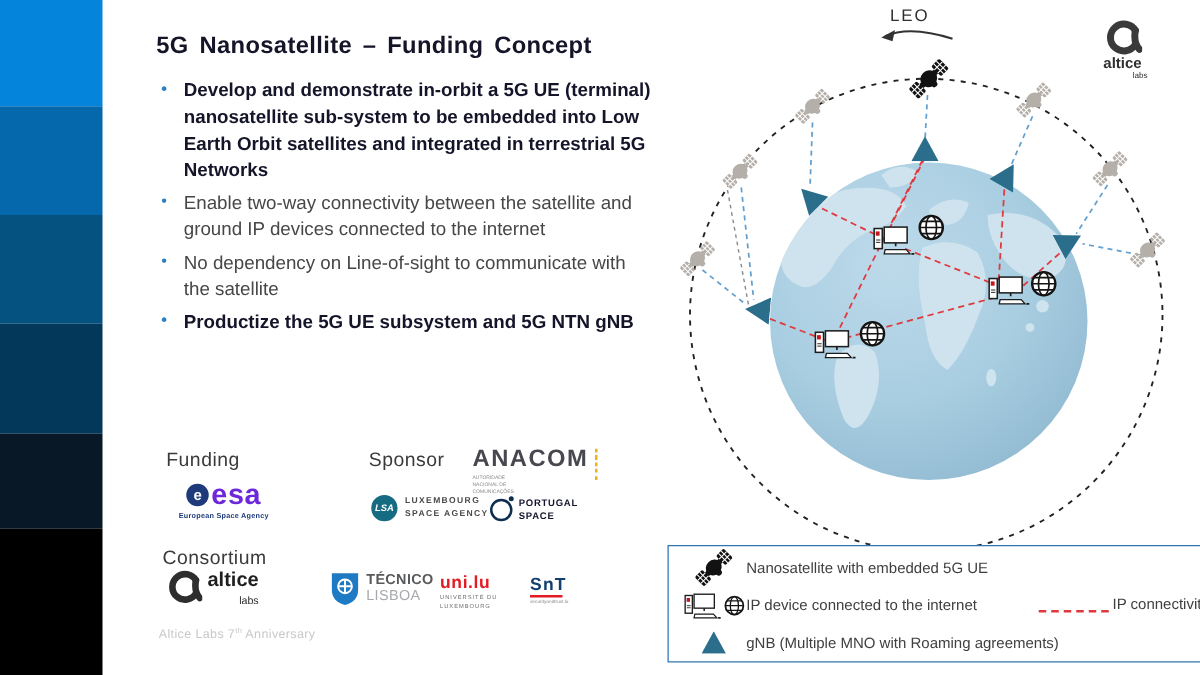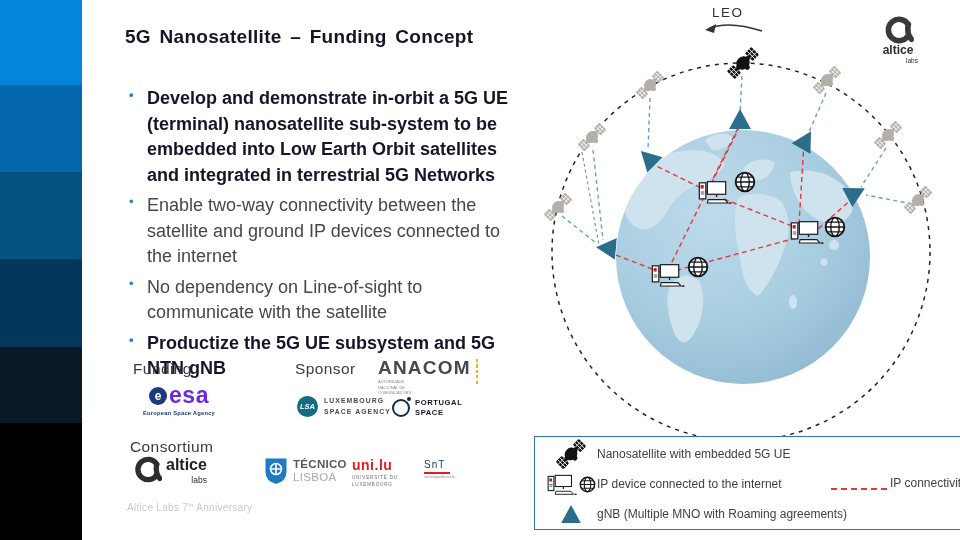--- a/index.html
+++ b/index.html
@@ -11,22 +11,22 @@
   .s1{height:85px;background:#0484da;}
   .s2{height:87px;background:#0568ac;}
   .s3{height:87px;background:#055180;}
   .s4{height:88px;background:#04385a;}
   .s5{height:76px;background:#081826;}
   .s6{height:117px;background:#000000;}
   
   .title{position:absolute;left:125px;top:26px;width:400px;margin:0;
          font-size:19px;font-weight:bold;color:#15152a;letter-spacing:.3px;word-spacing:3px;}
   
-  .bullets{position:absolute;left:121px;top:86px;width:400px;margin:0;padding:0;list-style:none;
-           font-size:18px;line-height:1.42;color:#474747;}
+  .bullets{position:absolute;left:121px;top:62px;width:400px;margin:0;padding:0;list-style:none;
+           font-size:15px;line-height:1.42;color:#474747;}
   .bullets li{position:relative;padding-left:26px;margin-bottom:5px;}
   .bullets li::before{content:"•";position:absolute;left:8px;top:0;color:#2d7fc1;font-size:13px;}
   .bullets li.em{font-weight:bold;color:#15152a;}
   
   .sec-label{position:absolute;font-size:15.5px;color:#3a3a3a;letter-spacing:.4px;}
   #funding-label{left:133px;top:360px;}
   #sponsor-label{left:295px;top:360px;}
   #consortium-label{left:130px;top:438px;}
   
   .esa{position:absolute;left:131px;top:384px;width:96px;text-align:center;}
@@ -55,21 +55,21 @@
   .altice-lab{position:absolute;left:132px;top:456px;display:flex;align-items:flex-start;gap:4px;}
   .altice-word{font-size:16px;font-weight:bold;color:#1f1f1f;line-height:1;}
   .altice-sub{font-size:8.5px;color:#2c2c2c;text-align:right;display:block;margin-top:1px;}
   .tecnico{position:absolute;left:264px;top:457px;display:flex;align-items:center;gap:5px;}
   .tec-text{font-size:11.5px;font-weight:bold;color:#58595b;line-height:1.15;letter-spacing:.3px;}
   .tec-text .l2{color:#a7a9ac;font-weight:normal;}
   .unilu{position:absolute;left:352px;top:458px;}
   .unilu-word{font-size:14px;font-weight:bold;color:#e31b23;letter-spacing:.5px;line-height:1;}
   .unilu-sub{font-size:4.6px;color:#6d6e71;letter-spacing:.8px;margin-top:3px;line-height:1.5;}
   .snt{position:absolute;left:424px;top:460px;}
-  .snt-word{font-size:10px;font-weight:normal;color:#123f6d;letter-spacing:1px;line-height:1;}
+  .snt-word{font-size:14px;font-weight:bold;color:#123f6d;letter-spacing:1px;line-height:1;}
   .snt-bar{width:26px;height:2px;background:#e31b23;margin-top:1.5px;}
   .snt-sub{font-size:3.8px;color:#8a8a8a;margin-top:1.5px;}
   
   .footer{position:absolute;left:127px;top:502px;font-size:10px;color:#c9c9c9;letter-spacing:.3px;}
   .footer sup{font-size:6px;}
   
   .leo-label{position:absolute;left:712px;top:5px;font-size:13.5px;color:#2f2f2f;letter-spacing:1.5px;}
   .diagram{position:absolute;left:500px;top:0;}
   .brand-top{position:absolute;left:876px;top:16px;width:44px;display:flex;flex-direction:column;align-items:center;}
   .brand-top .altice-word{font-size:12px;color:#2f2f2f;}

